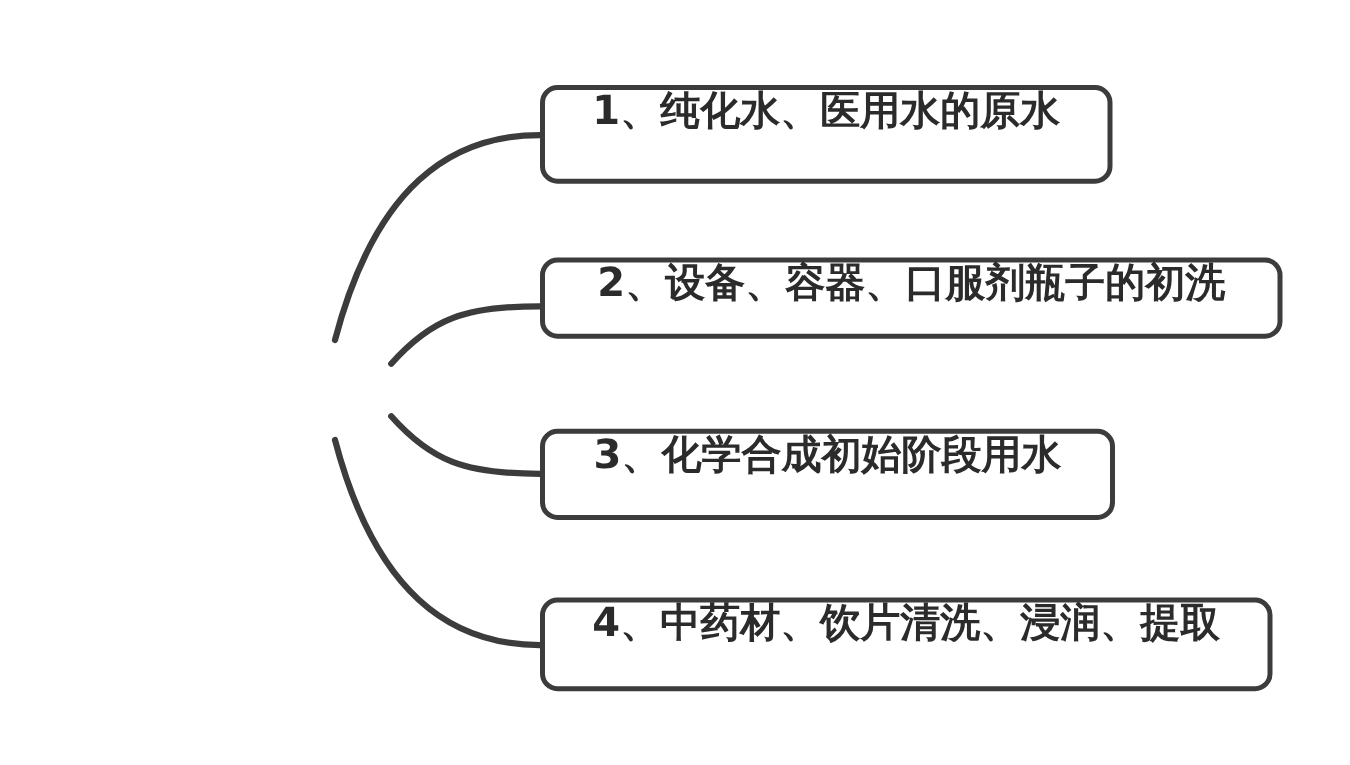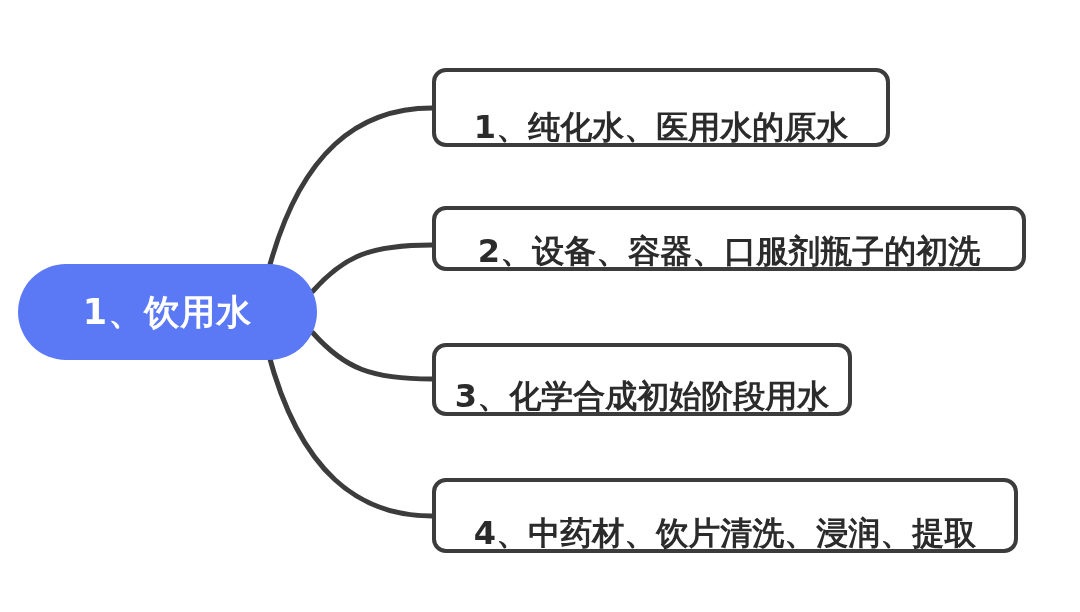--- a/index.html
+++ b/index.html
@@ -46,54 +46,51 @@
     line-height: 1;
     white-space: nowrap;
   }
   .branch-node {
     position: absolute;
     box-sizing: border-box;
     background: #ffffff;
     border: 4px solid #3c3c3c;
     border-radius: 14px;
     display: flex;
-    align-items: flex-end;
+    align-items: flex-start;
     justify-content: center;
     z-index: 2;
   }
   .branch-label {
     color: #2b2b2b;
     font-size: 32px;
     font-weight: bold;
     line-height: 1;
     white-space: nowrap;
     padding: 0 18px;
   }
   #branch-node-1 { left: 432px; top: 68px;  width: 458px; height: 79px; }
   #branch-node-2 { left: 432px; top: 206px; width: 594px; height: 65px; }
-  #branch-node-3 { left: 432px; top: 343px; width: 420px; height: 73px; }
+  #branch-node-3 { left: 432px; top: 343px; width: 460px; height: 73px; }
   #branch-node-4 { left: 432px; top: 478px; width: 586px; height: 75px; }
 </style>
 </head>
 <body>
 
 <div id="mindmap-canvas">
 
   <svg id="connector-layer" viewBox="0 0 1080 612" width="1080" height="612" xmlns="http://www.w3.org/2000/svg">
     <g fill="none" stroke="#3c3c3c" stroke-width="5" stroke-linecap="round">
       <path d="M 268,272 C 300,150 360,108 432,108"></path>
       <path d="M 313,291 C 345,255 372,245 432,245"></path>
       <path d="M 313,333 C 345,369 372,379 432,379"></path>
       <path d="M 268,352 C 300,474 360,516 432,516"></path>
     </g>
   </svg>
 
-  <div class="root-node">
-    <span class="root-label">1、饮用水</span>
-  </div>
 
   <div class="branch-node" id="branch-node-1">
     <span class="branch-label">1、纯化水、医用水的原水</span>
   </div>
 
   <div class="branch-node" id="branch-node-2">
     <span class="branch-label">2、设备、容器、口服剂瓶子的初洗</span>
   </div>
 
   <div class="branch-node" id="branch-node-3">

